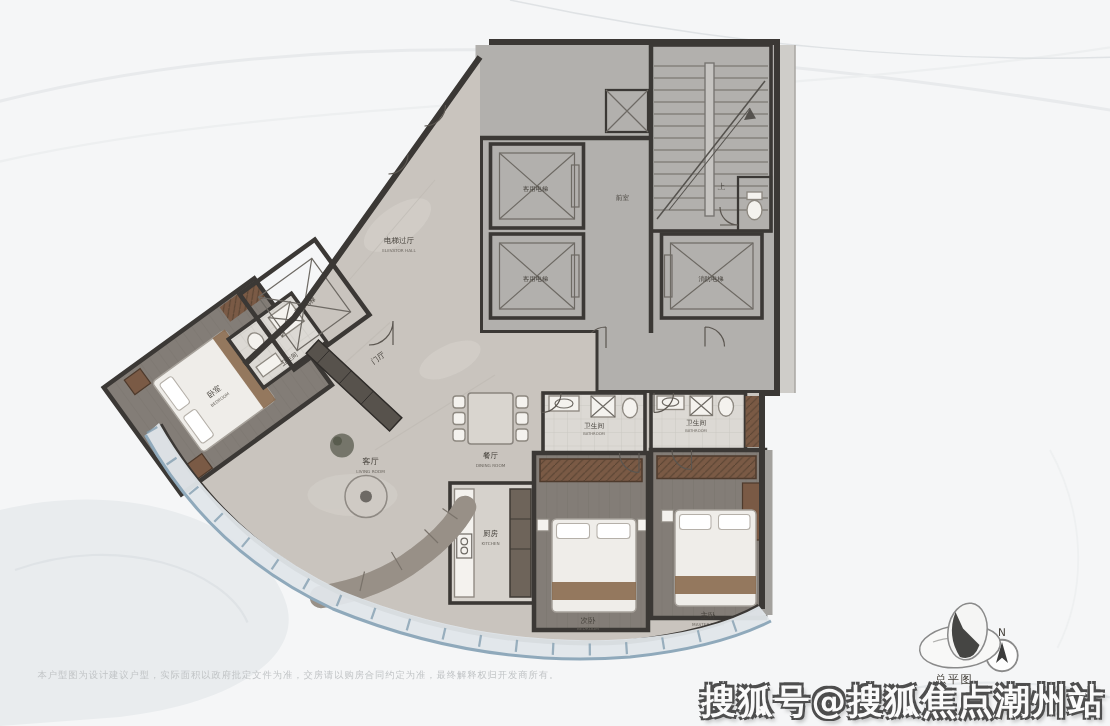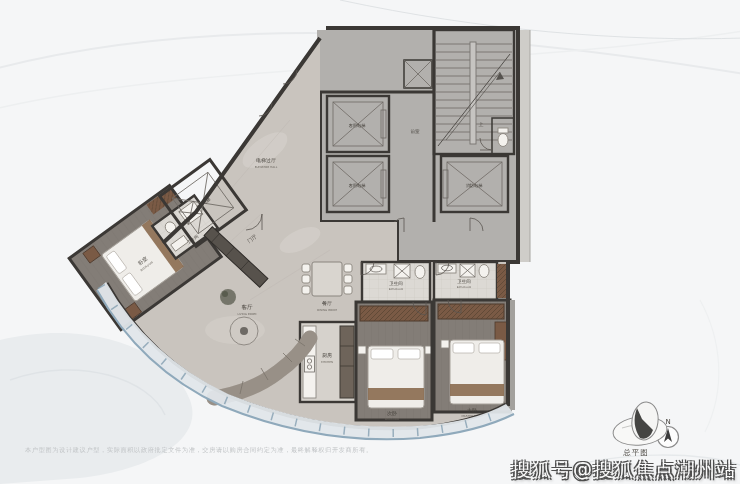--- a/index.html
+++ b/index.html
@@ -8,21 +8,21 @@
   .stage svg{position:absolute;left:0;top:0;}
   .w4{stroke:var(--wall);stroke-width:4;fill:none;stroke-linejoin:miter;}
   .w3{stroke:var(--wall);stroke-width:3;fill:none;}
   .w25{stroke:var(--wall);stroke-width:2.4;fill:none;}
   .w15{stroke:var(--wall);stroke-width:1.5;fill:none;}
   .thin{stroke:#6e6a64;stroke-width:.8;fill:none;}
   .door{stroke:#5b5650;stroke-width:.8;fill:none;}
   .fix{fill:#f4f2ee;stroke:#8d8880;stroke-width:.9;}
   .lbl{fill:var(--label);text-anchor:middle;font-family:"DejaVu Sans","Liberation Sans",sans-serif;}
   .sub{fill:#6b665f;text-anchor:middle;font-family:"DejaVu Sans","Liberation Sans",sans-serif;}
-  .watermark{position:absolute;right:3px;bottom:1px;font-size:19px;font-weight:400;
+  .watermark{position:absolute;right:3px;bottom:1px;font-size:23px;font-weight:700;
      letter-spacing:1.5px;color:#fafafa;white-space:nowrap;
      text-shadow:-1.5px -1.5px 0 var(--watermark-outline),1.5px -1.5px 0 var(--watermark-outline),
        -1.5px 1.5px 0 var(--watermark-outline),1.5px 1.5px 0 var(--watermark-outline),
        2px 3px 3px rgba(0,0,0,.28);}
   .disclaimer{position:absolute;left:25px;top:446px;font-size:10px;color:#c1c4c6;
      transform:scale(.62);transform-origin:left top;white-space:nowrap;letter-spacing:1px;}
 </style>
 </head>
 <body>
 

